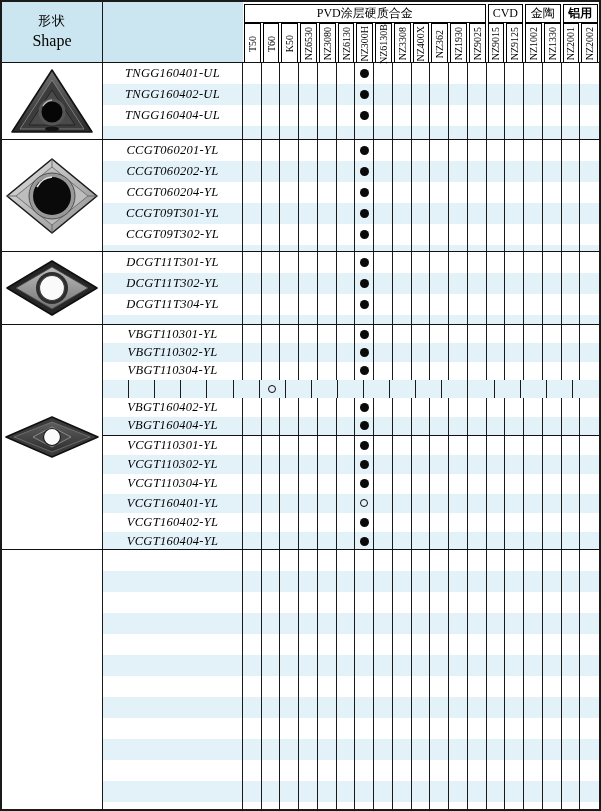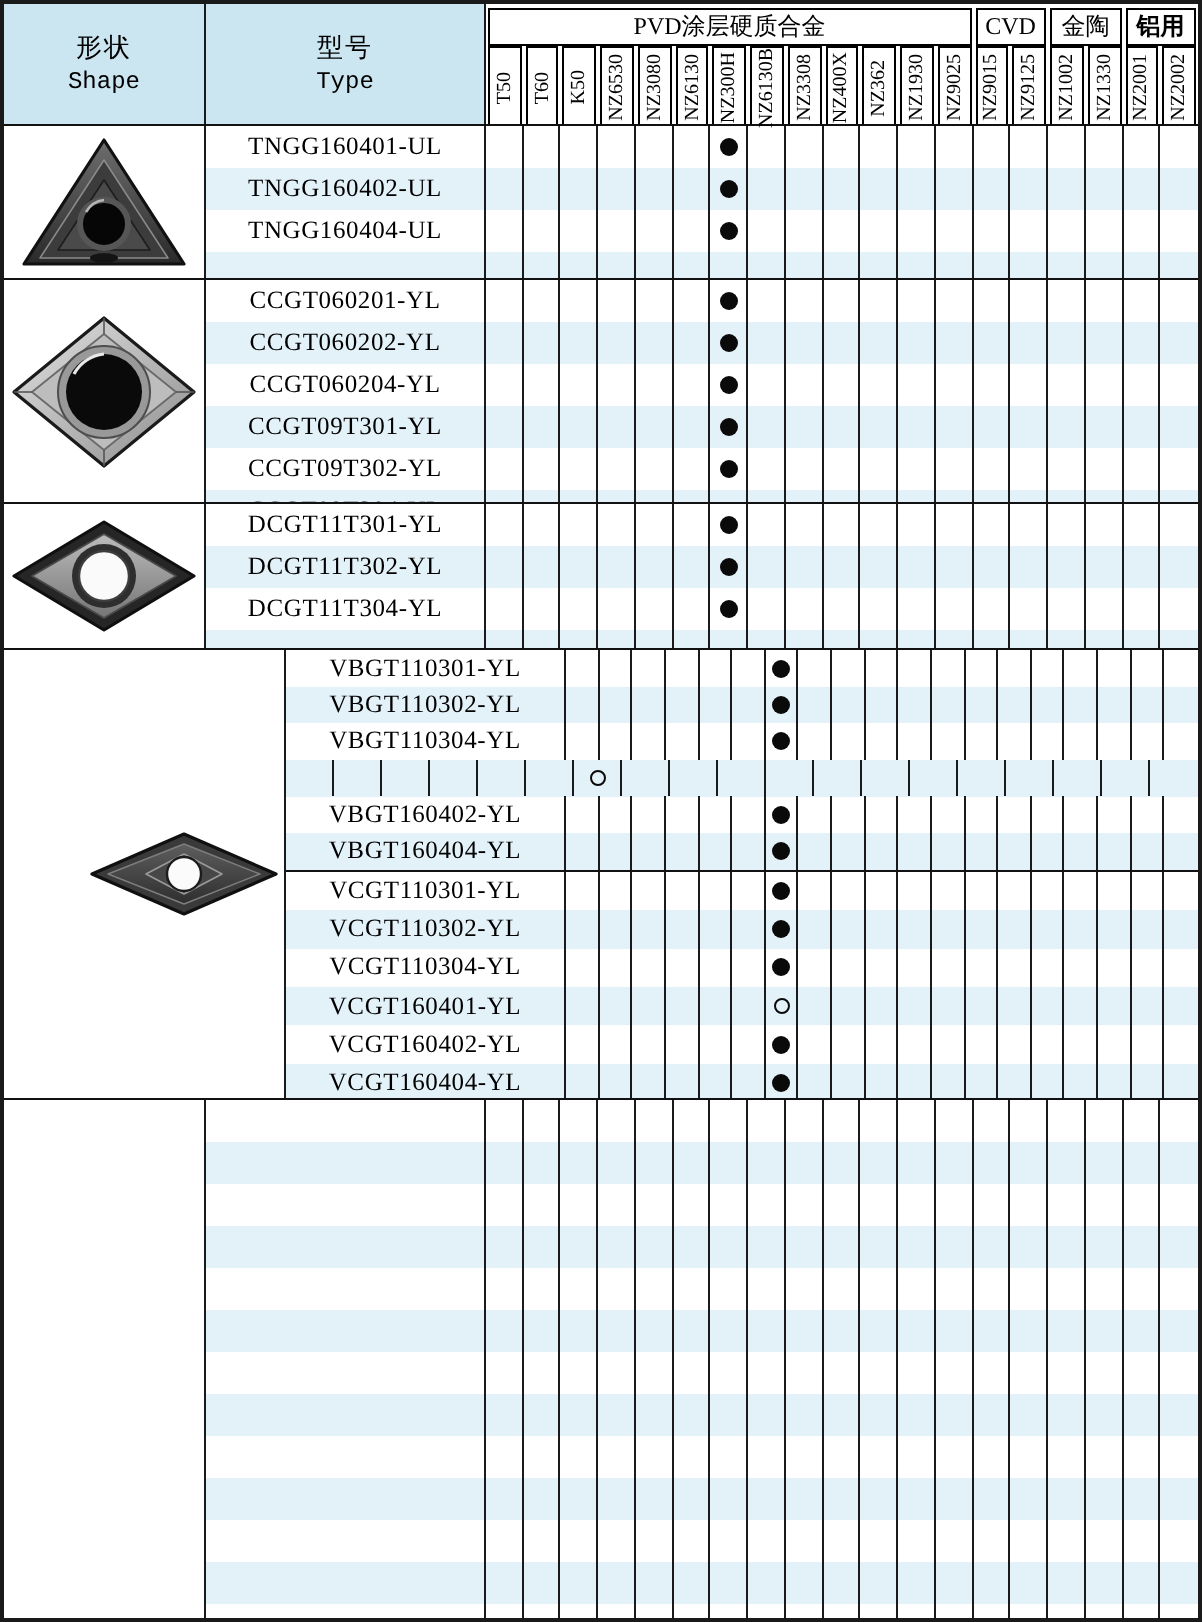--- a/index.html
+++ b/index.html
@@ -19,21 +19,21 @@
     width:241px;flex-shrink:0;display:flex;
     background:#cbe6f0;
   }
   .corner-part{
     display:flex;flex-direction:column;align-items:center;justify-content:center;
     line-height:1.35;
   }
   #corner-shape{width:101px;border-right:1px solid #1a1a1a;}
   #corner-type{width:140px;border-right:1px solid #1a1a1a;}
   .zh{font-size:13px;letter-spacing:1px;}
-  .en{font-size:12px;font-family:Liberation Mono, monospace;}
+  .en{font-size:16px;}
   #hdr-right{flex:1;display:flex;flex-direction:column;background:#fff;}
   #hdr-groups{
     height:20px;flex-shrink:0;
     display:grid;grid-template-columns:repeat(19,1fr);
   }
   .hgroup-box{
     margin:2px 1px 0 1px;border:1px solid #000;background:#fff;
     display:flex;align-items:center;justify-content:center;
     font-size:12px;white-space:nowrap;overflow:visible;
   }
@@ -46,21 +46,21 @@
     display:flex;align-items:center;justify-content:center;
     overflow:visible;
   }
   .hname-box span{
     writing-mode:vertical-rl;transform:rotate(180deg);
     font-size:10px;white-space:nowrap;letter-spacing:0;
   }
   
   #sections{flex:1;display:flex;flex-direction:column;}
   .section{
-    display:flex;border-top:1px solid #111;flex-shrink:0;
+    display:flex;border-top:1px solid #111;flex-shrink:0;font-style:italic;
   }
   .section.grow{flex:1;}
   .shape-cell{
     width:101px;flex-shrink:0;border-right:1px solid #1a1a1a;background:#fff;
     display:flex;align-items:center;justify-content:center;
   }
   .rows-wrap{flex:1;display:flex;flex-direction:column;min-width:0;}
   .rgroup{
     display:flex;flex-direction:column;min-height:0;
     background:repeating-linear-gradient(180deg,
@@ -89,24 +89,20 @@
 </style>
 </head>
 <body>
 
 <div id="wrap">
   <div id="hdr">
     <div id="corner">
       <div id="corner-shape" class="corner-part">
         <span class="zh">形状</span>
         <span class="en">Shape</span>
-      </div>
-      <div id="corner-type" class="corner-part">
-        <span class="zh">型号</span>
-        <span class="en">Type</span>
       </div>
     </div>
     <div id="hdr-right">
       <div id="hdr-groups">
           <div class="hgroup-box" style="grid-column: span 13;">PVD涂层硬质合金</div>
           <div class="hgroup-box" style="grid-column: span 2;">CVD</div>
           <div class="hgroup-box" style="grid-column: span 2; font-family: Liberation Mono, monospace;">金陶</div>
           <div class="hgroup-box" style="grid-column: span 2; font-weight: bold;">铝用</div>
         </div>
       <div id="hdr-names">
@@ -621,21 +617,21 @@
                 <div class="dcell"></div>
                 <div class="dcell"></div>
                 <div class="dcell"></div>
                 <div class="dcell"></div>
                 <div class="dcell"></div>
               </div>
             </div>
           </div>
         </div>
       </div>
-      <div class="section" style="height: 225px; padding-left: 40px;">
+      <div class="section" style="height: 225px;">
         <div class="shape-cell">
           <div>
             <svg width="96" height="44" viewBox="0 0 96 44">
               <defs>
                 <linearGradient id="vg" x1="0" y1="0" x2="0" y2="1">
                   <stop offset="0" stop-color="#5e5e5e"></stop>
                   <stop offset="1" stop-color="#2e2e2e"></stop>
                 </linearGradient>
               </defs>
               <polygon points="48,2 94,22 48,42 2,22" fill="#3a3a3a" stroke="#101010" stroke-width="1.6" stroke-linejoin="round"></polygon>

